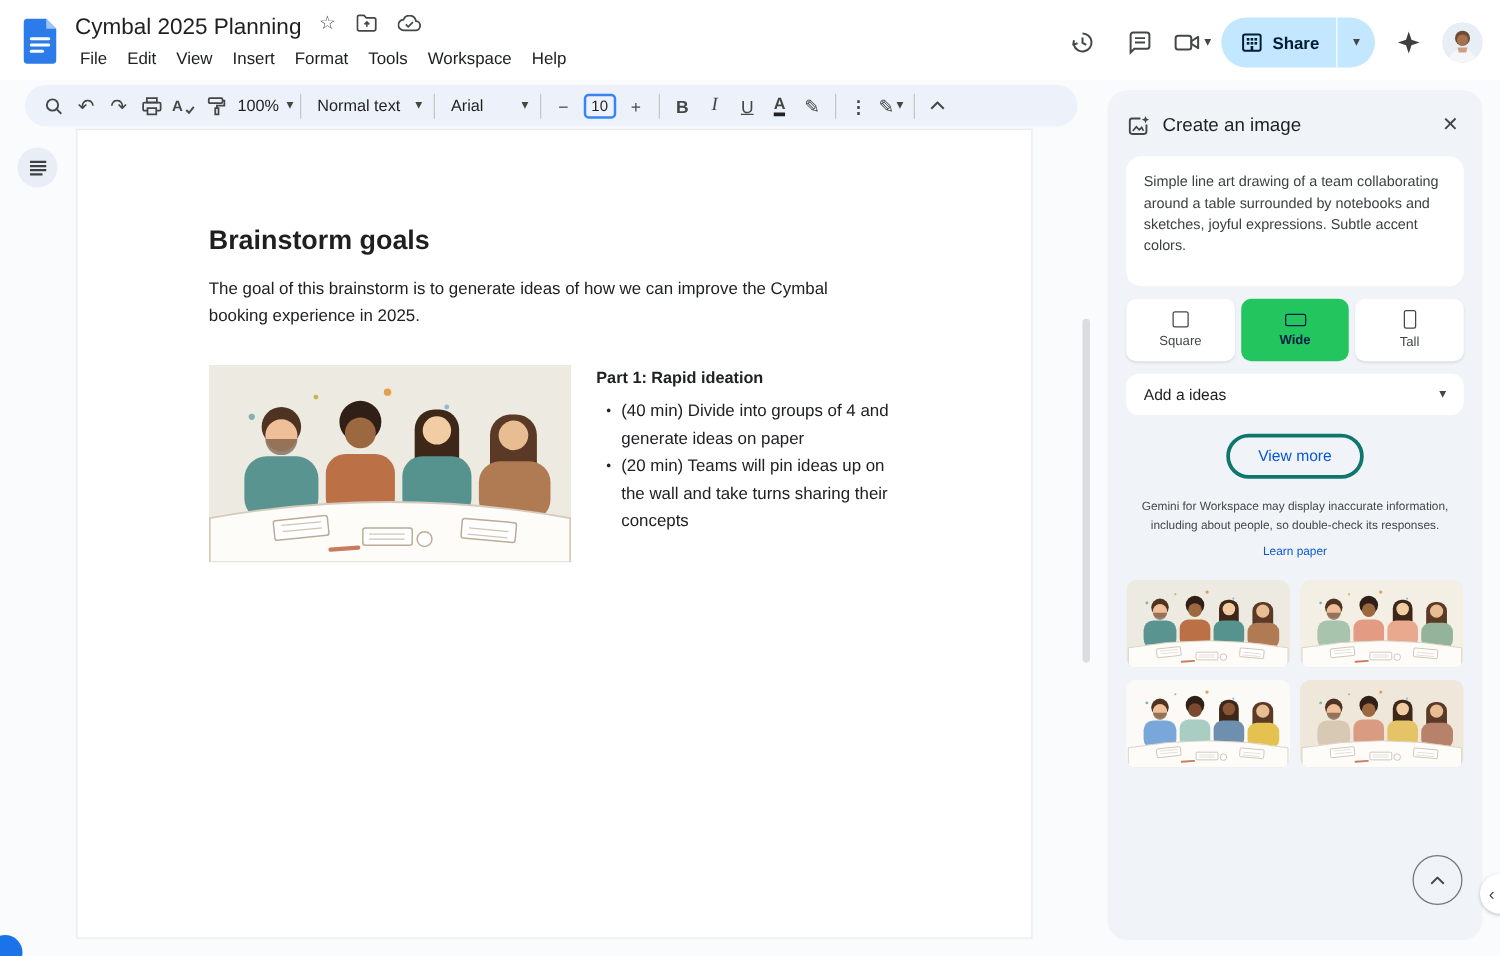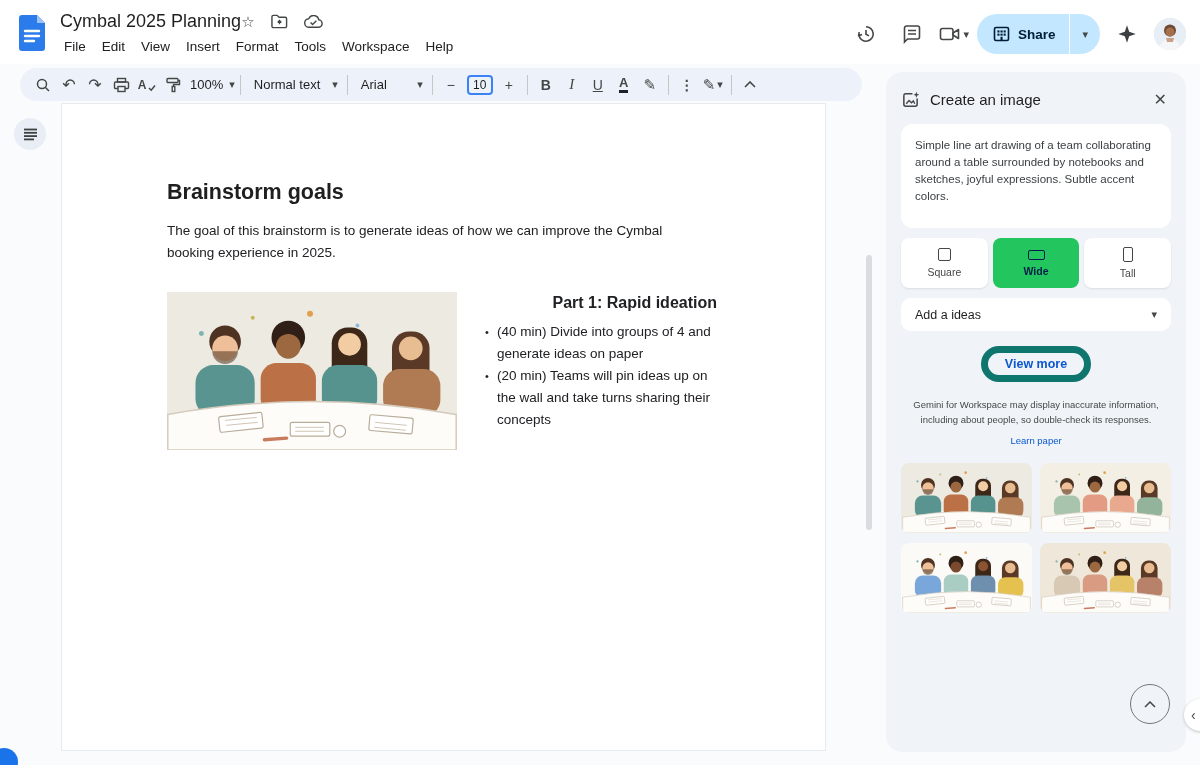--- a/index.html
+++ b/index.html
@@ -3,21 +3,21 @@
 <meta charset="utf-8">
 <style>
   * { margin:0; padding:0; box-sizing:border-box; }
   html,body { width:1200px; height:765px; overflow:hidden; }
   body { font-family:"Liberation Sans", sans-serif; color:#202124; }
   #app { position:relative; width:1200px; height:765px; background:#f9fbfd; overflow:hidden; }
 
   
   .topbar { position:absolute; top:0; left:0; width:100%; height:64px; background:#ffffff; }
   .doc-logo { position:absolute; left:17px; top:14px; width:30px; height:38px; }
-  .title-row { position:absolute; left:60px; top:11px; display:flex; align-items:center; }
+  .title-row { position:absolute; left:60px; top:11px; display:flex; align-items:flex-start; gap:14px; }
   .doc-title { font-size:18px; color:#1f1f1f; }
   .title-icons { display:flex; align-items:center; gap:16px; color:#444746; }
   .title-icons .glyph { font-size:15px; line-height:1; cursor:pointer; }
   .menubar { position:absolute; left:56px; top:36px; display:flex; }
   .menu-item { font-size:13.5px; color:#202124; padding:3px 8px; border-radius:4px; cursor:pointer; }
   .top-right { position:absolute; right:14px; top:14px; height:40px; display:flex; align-items:center; gap:8px; }
   .tr-icon { width:38px; height:36px; display:flex; align-items:center; justify-content:center; border-radius:50%; cursor:pointer; color:#444746; }
   .meet-group { display:flex; align-items:center; gap:2px; cursor:pointer; }
   .caret { font-size:11px; color:#444746; line-height:1; }
   .share-btn { display:flex; align-items:center; height:40px; background:#c2e7ff; border-radius:20px; cursor:pointer; }
@@ -40,21 +40,21 @@
   .undo-redo { font-size:16px; }
 
   
   .outline-btn { position:absolute; left:14px; top:118px; width:32px; height:32px; border-radius:50%; background:#e9eef6; display:flex; align-items:center; justify-content:center; cursor:pointer; }
   .page { position:absolute; left:62px; top:104px; width:763px; height:646px; background:#ffffff; box-shadow:0 0 0 1px #e7eaee; }
   .doc-heading { position:absolute; left:105px; top:76px; font-size:21.5px; font-weight:700; color:#1f1f1f; }
   .doc-intro { position:absolute; left:105px; top:116px; width:505px; font-size:13.5px; line-height:22px; color:#202124; }
   .doc-flex { position:absolute; left:105px; top:188px; display:flex; align-items:flex-start; }
   .doc-image { width:290px; height:158px; overflow:hidden; flex:none; }
   .doc-col { margin-left:20px; padding-top:2px; width:240px; }
-  .doc-subhead { font-size:16px; font-weight:700; color:#202124; margin-bottom:9px;text-align:right; }
+  .doc-subhead { font-size:13px; font-weight:700; color:#202124; margin-bottom:9px; }
   .doc-list { list-style:none; }
   .doc-list li { display:flex; font-size:13.5px; line-height:22px; color:#202124; }
   .doc-list .dot { width:20px; flex:none; text-align:center; font-size:11px; }
   .scroll-thumb { position:absolute; left:866px; top:255px; width:6px; height:275px; background:#dadce0; border-radius:3px; cursor:pointer; }
 
   
   .sidebar { position:absolute; left:886px; top:72px; width:300px; height:680px; background:#f0f4f9; border-radius:16px; padding:16px 15px; }
   .sb-header { display:flex; align-items:center; }
   .sb-title { font-size:15px; font-weight:500; color:#1f1f1f; margin-left:10px; flex:1; }
   .sb-close { font-size:16px; color:#444746; cursor:pointer; padding:2px 4px; }
@@ -62,21 +62,21 @@
   .aspect-row { margin-top:10px; display:flex; gap:5px; }
   .aspect-btn { flex:1; height:50px; background:#ffffff; border-radius:8px; display:flex; flex-direction:column; align-items:center; justify-content:center; gap:5px; cursor:pointer; box-shadow:0 1px 2px rgba(60,64,67,.12); }
   .aspect-btn.selected { background:#22c55e; box-shadow:none; }
   .aspect-label { font-size:10.5px; color:#444746; }
   .aspect-btn.selected .aspect-label { color:#041e49; font-weight:700; }
   .shape-square { width:13px; height:13px; border:1.6px solid #444746; border-radius:2px; }
   .shape-wide { width:17px; height:10px; border:1.6px solid #041e49; border-radius:2px; }
   .shape-tall { width:10px; height:15px; border:1.6px solid #444746; border-radius:2px; }
   .style-select { margin-top:10px; height:33px; background:#ffffff; border-radius:10px; display:flex; align-items:center; padding:0 14px; cursor:pointer; }
   .style-label { flex:1; font-size:12.5px; color:#1f1f1f; }
-  .viewmore-btn { margin:15px auto 0; width:110px; height:36px; border:7px solid #0f766e; border-radius:18px; display:flex; align-items:center; justify-content:center; font-size:12.5px; font-weight:700; color:#0b57d0; cursor:pointer; background:transparent; }
+  .viewmore-btn { margin:15px auto 0; width:110px; height:36px; border:3px solid #0f766e; border-radius:18px; display:flex; align-items:center; justify-content:center; font-size:12.5px; font-weight:400; color:#0b57d0; cursor:pointer; background:transparent; }
   .disclaimer { margin-top:15px; font-size:9.5px; line-height:15px; color:#444746; text-align:center; padding:0 6px; }
   .learn-more { margin-top:8px; text-align:center; font-size:9.5px; color:#0b57d0; cursor:pointer; }
   .thumb-grid { margin-top:17px; display:grid; grid-template-columns:1fr 1fr; gap:10px 8px; }
   .thumb { height:70px; border-radius:8px; overflow:hidden; cursor:pointer; }
   .thumb svg, .doc-image svg { display:block; width:100%; height:100%; }
   .scrolltop-btn { position:absolute; right:16px; bottom:28px; width:40px; height:40px; border-radius:50%; border:1px solid #747775; display:flex; align-items:center; justify-content:center; cursor:pointer; }
 
   
   .edge-collapse { position:absolute; left:1184px; top:699px; width:32px; height:32px; background:#ffffff; border-radius:50%; box-shadow:0 1px 3px rgba(60,64,67,.3); display:flex; align-items:center; padding-left:7px; font-size:14px; color:#444746; cursor:pointer; }
   .corner-fab { position:absolute; left:-10px; top:748px; width:28px; height:28px; border-radius:50%; background:#1a73e8; }

